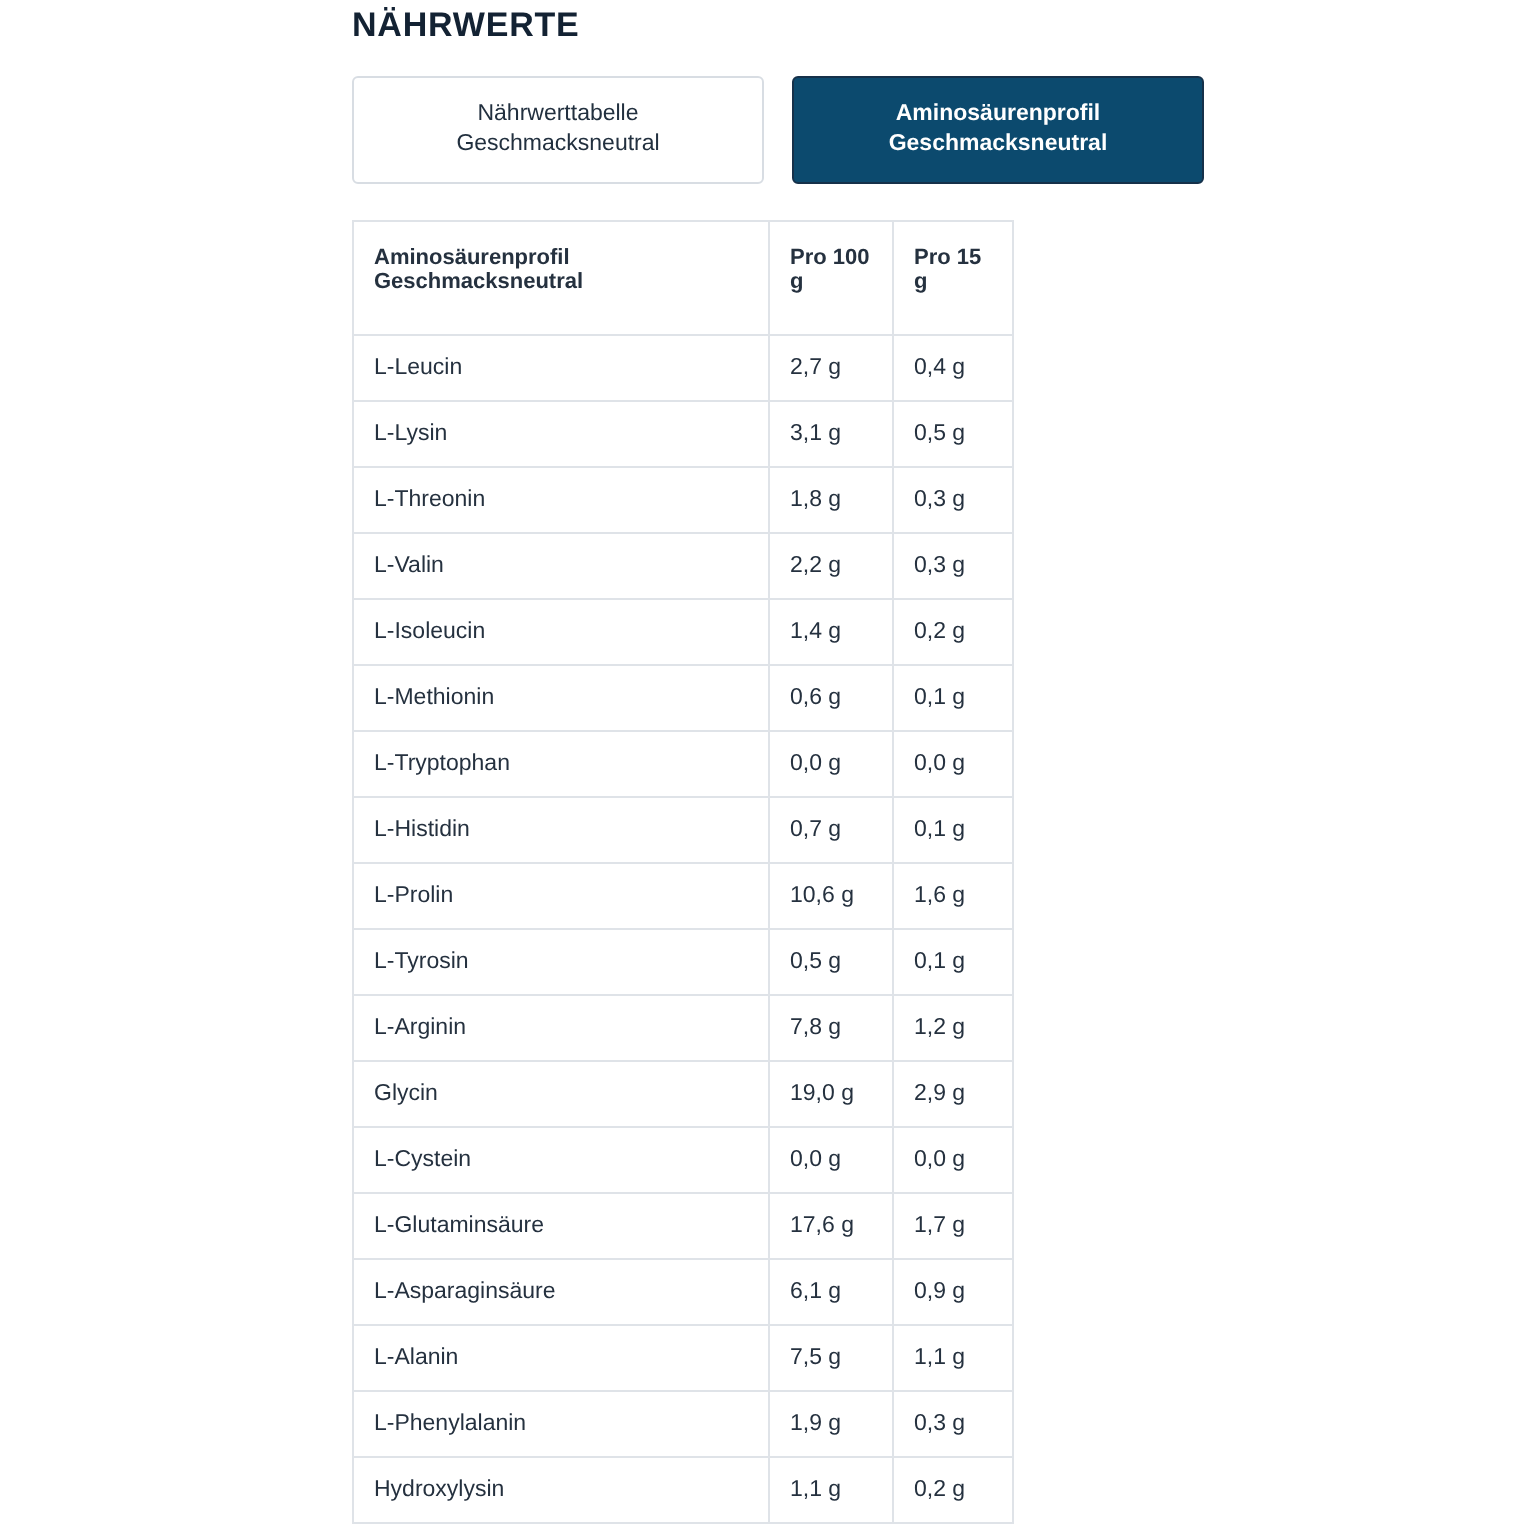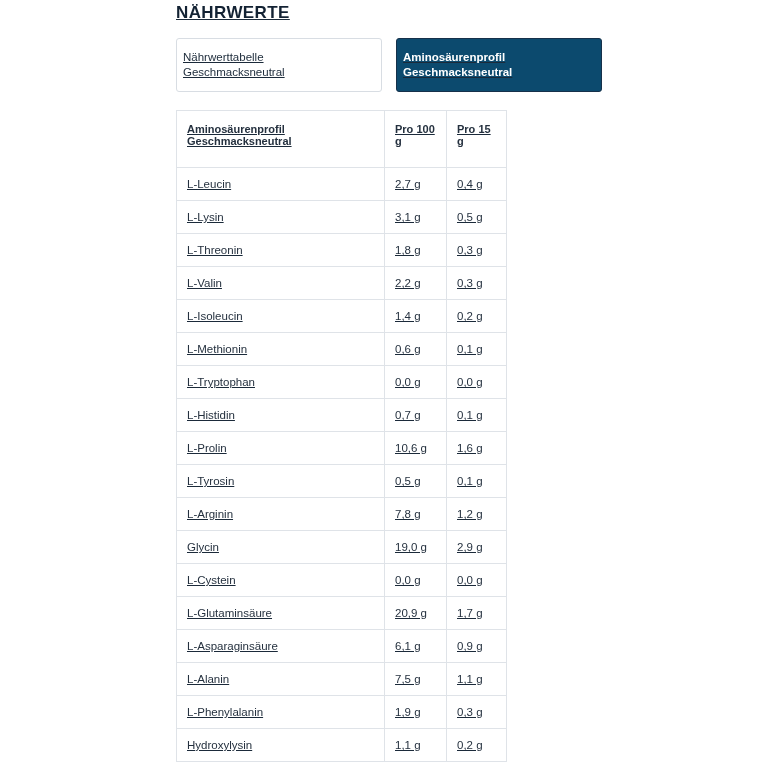--- a/index.html
+++ b/index.html
@@ -13,42 +13,41 @@
     font-family: "Liberation Sans", sans-serif;
     color: #1b2a3a;
     overflow: hidden;
   }
   .page {
     position: relative;
     width: 768px;
     height: 768px;
     box-sizing: border-box;
     padding: 0 0 0 0;
-    text-decoration: underline;
   }
   .section-title {
     font-size: 17px;
     font-weight: bold;
     letter-spacing: 0.4px;
     color: #132233;
     margin: 0;
     padding: 0 0 0 176px;
     line-height: 22px;
     padding-top: 2px;
   }
   .tabs {
     display: flex;
     gap: 14px;
     padding-left: 176px;
     margin-top: 14px;
   }
   .tab {
     width: 206px;
     box-sizing: border-box;
-    text-align: left;
+    text-align: center;
     font-size: 11.5px;
     line-height: 15px;
     padding: 11px 6px;
     border-radius: 3px;
     cursor: pointer;
     user-select: none;
   }
   .tab-inactive {
     background: #ffffff;
     border: 1px solid #d8dde3;
@@ -187,21 +186,21 @@
             <td>19,0 g</td>
             <td>2,9 g</td>
           </tr>
           <tr>
             <td>L-Cystein</td>
             <td>0,0 g</td>
             <td>0,0 g</td>
           </tr>
           <tr>
             <td>L-Glutaminsäure</td>
-            <td>20,9 g</td>
+            <td>17,6 g</td>
             <td>1,7 g</td>
           </tr>
           <tr>
             <td>L-Asparaginsäure</td>
             <td>6,1 g</td>
             <td>0,9 g</td>
           </tr>
           <tr>
             <td>L-Alanin</td>
             <td>7,5 g</td>

